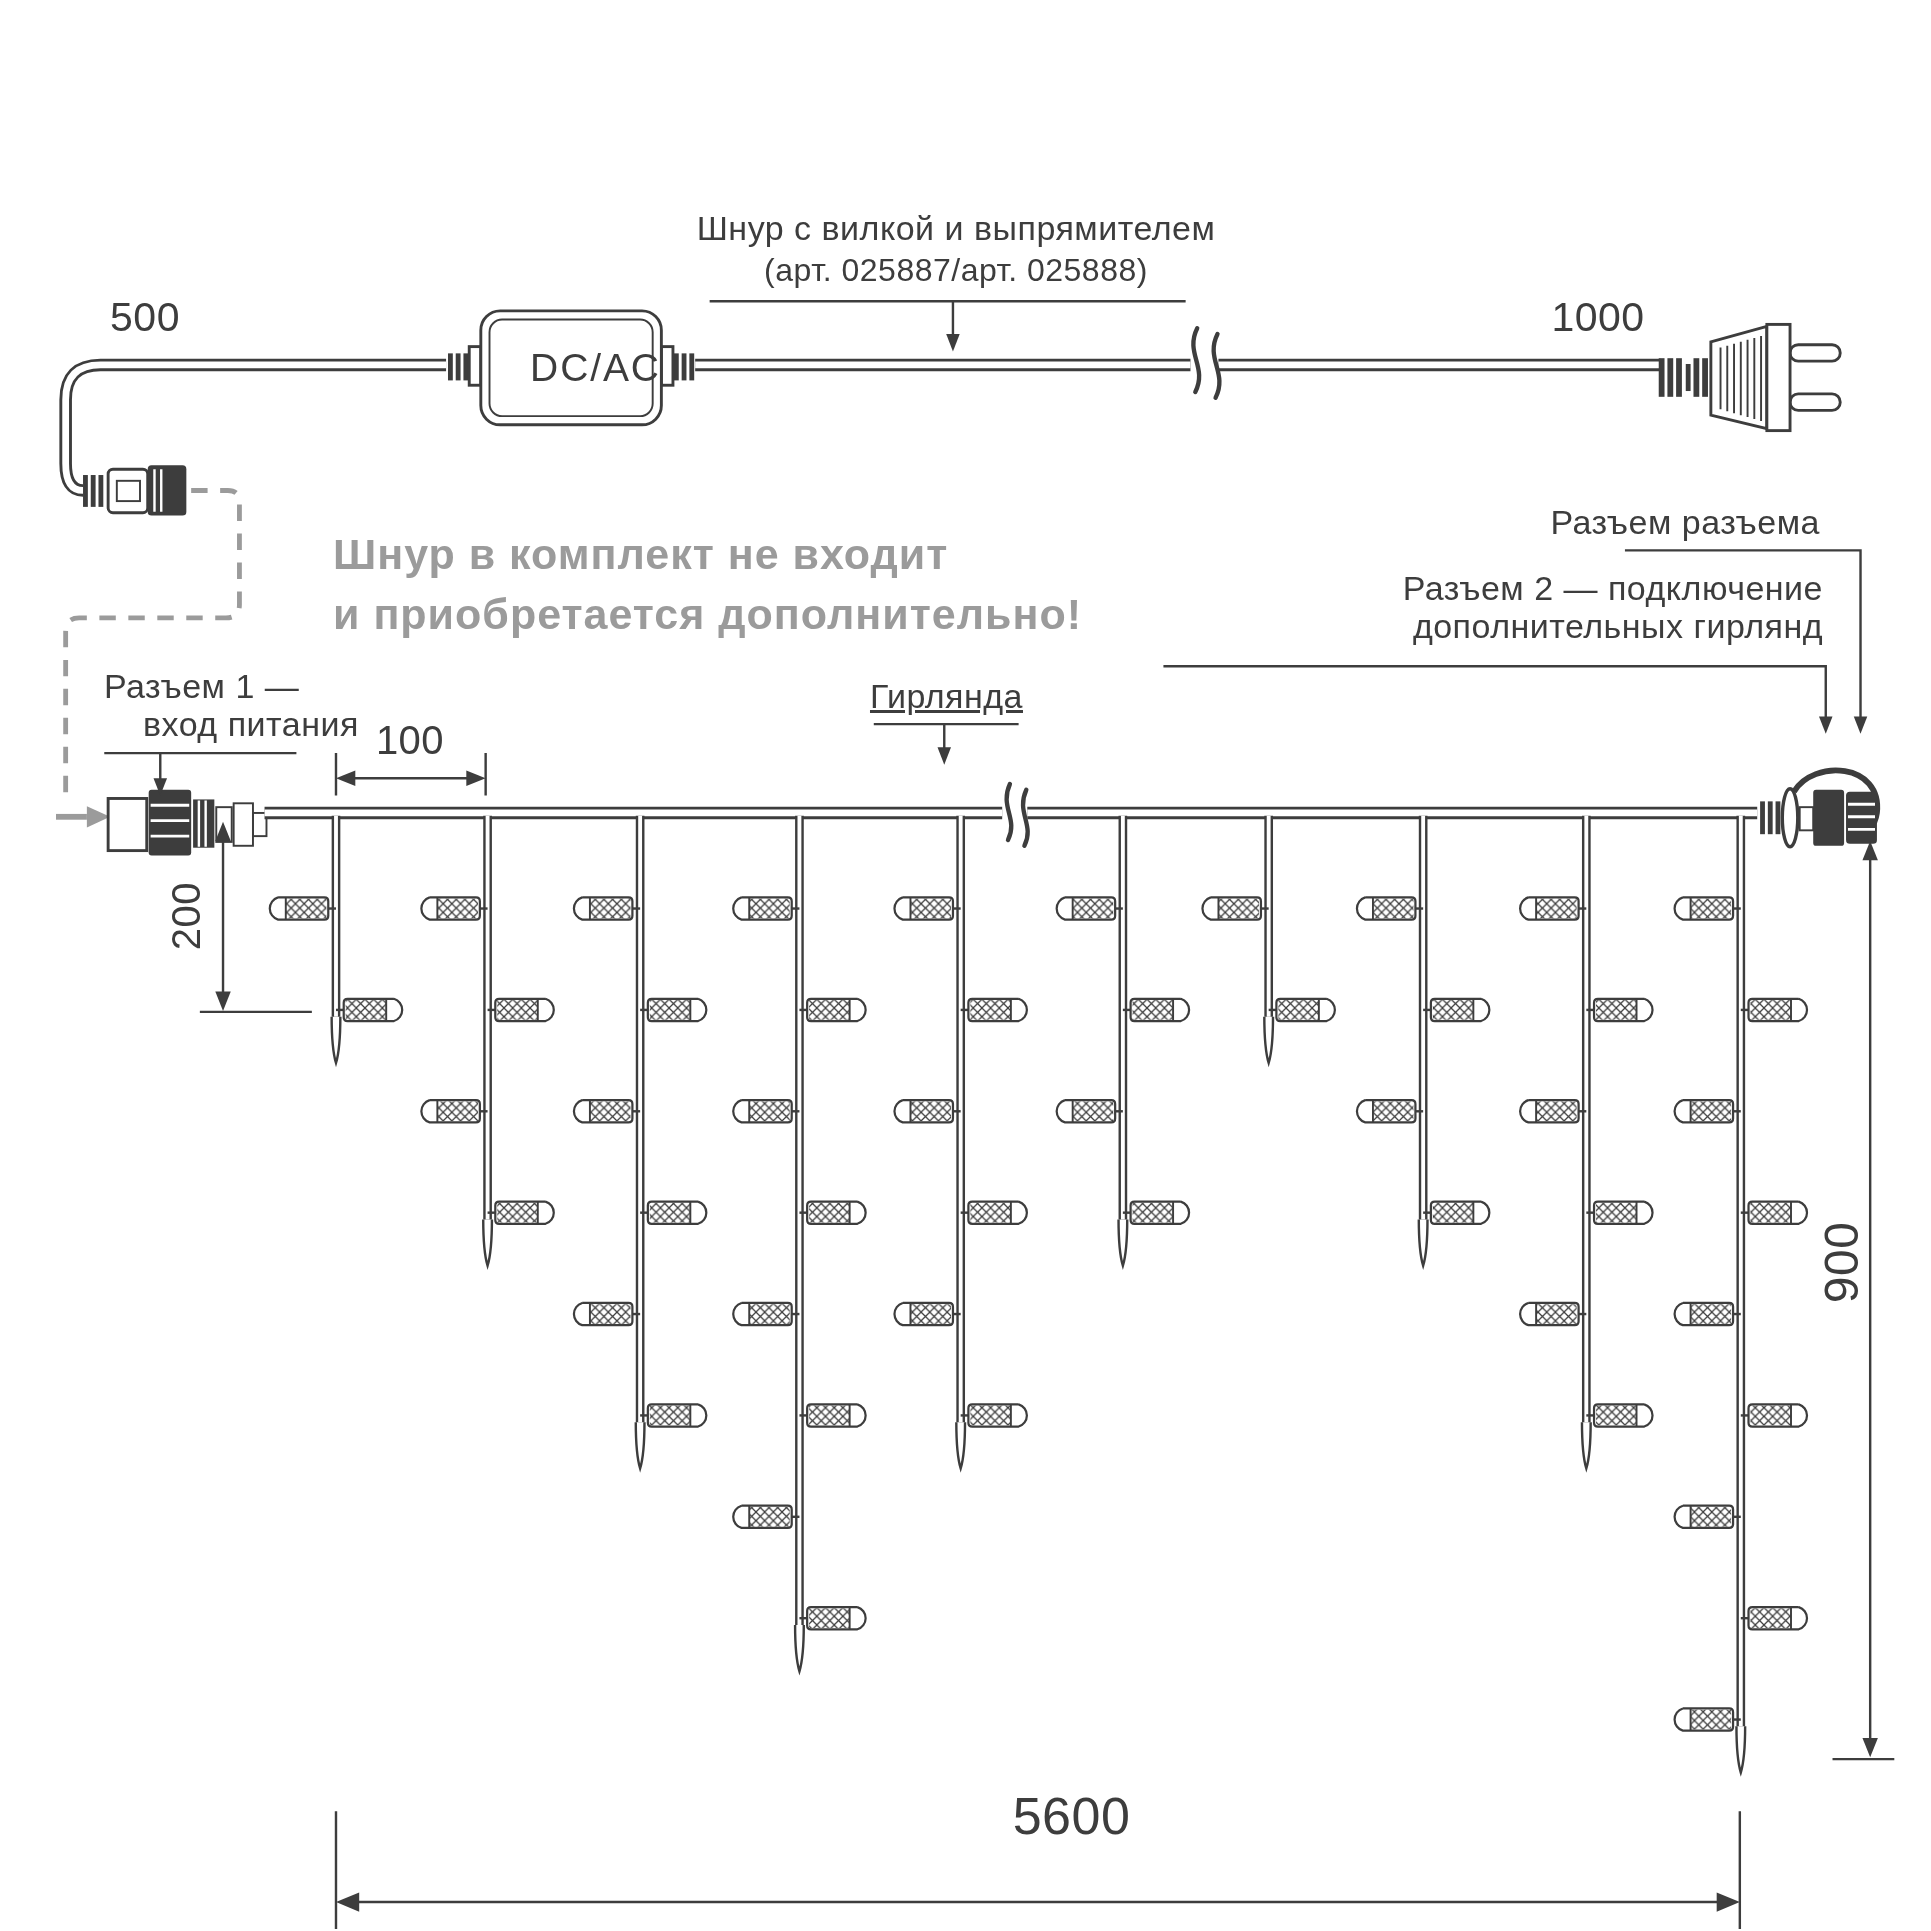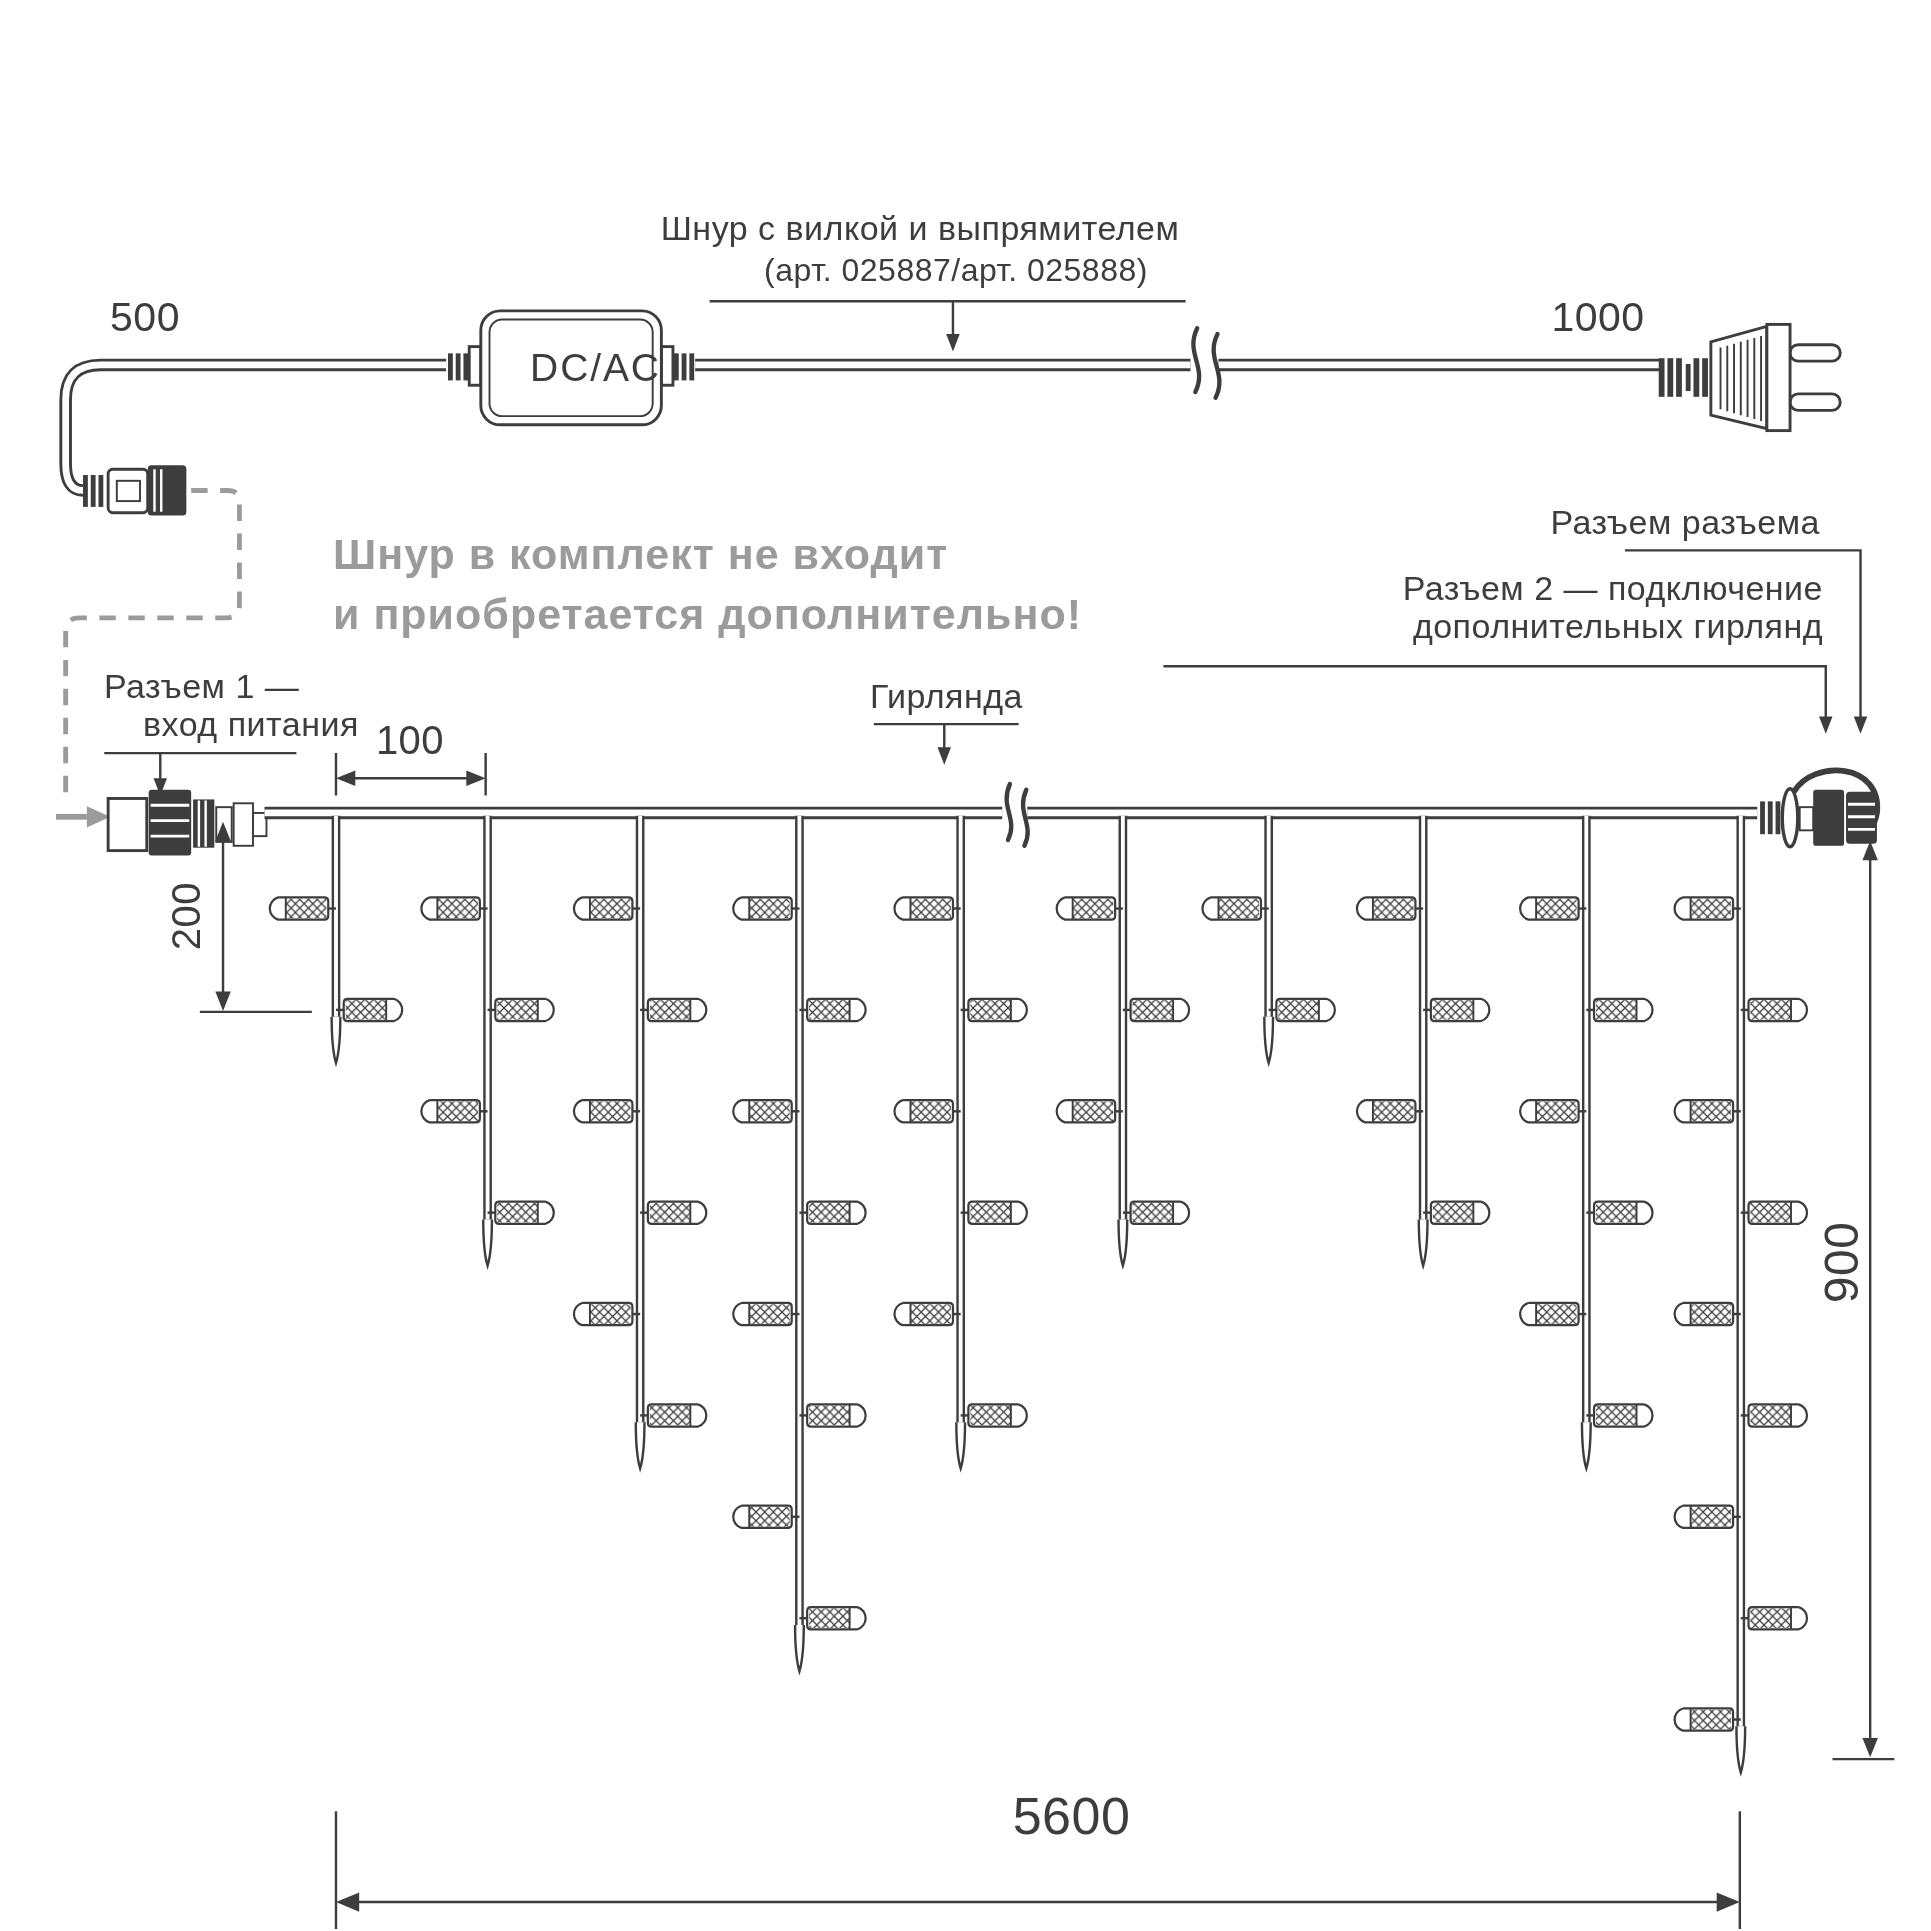--- a/index.html
+++ b/index.html
@@ -532,35 +532,35 @@
     <polygon class="fill" points="1937,871 1929,891 1945,891"></polygon>
     <polygon class="fill" points="1937,1820 1929,1800 1945,1800"></polygon>
   </g>
   <g>
     <path class="ln" d="M348,1876 V1998 M1802,1876 V1998 M368,1970 H1782"></path>
     <polygon class="fill" points="348,1970 372,1960 372,1980"></polygon>
     <polygon class="fill" points="1802,1970 1778,1960 1778,1980"></polygon>
   </g>
 </svg>
 
-<div class="lbl ctr f35" style="left:582px;top:210px;width:676px;text-align:center;">Шнур с вилкой и выпрямителем</div>
+<div class="lbl ctr f35" style="left:618px;top:210px;width:676px;text-align:center;">Шнур с вилкой и выпрямителем</div>
 <div class="lbl ctr f29" style="left:618px;top:253px;width:676px;">(арт. 025887/арт. 025888)</div>
 
 <div class="lbl ctr f42" style="left:92px;top:295px;width:106px;">500</div>
 <div class="lbl ctr f42" style="left:1540px;top:295px;width:116px;">1000</div>
 
 <div class="lbl dcac" style="left:481px;top:311px;width:181px;height:114px;">DC/AC</div>
 
 <div class="lbl muted f45" style="left:333px;top:591px;">и приобретается дополнительно!</div>
 <div class="lbl muted f45" style="left:333px;top:531px;">Шнур в комплект не входит</div>
 
 <div class="lbl f35" style="left:104px;top:668px;">Разъем 1 —</div>
 <div class="lbl f35" style="left:104px;top:706px;margin-left:39px;">вход питания</div>
 
-<div class="lbl ctr f35" style="left:850px;top:678px;width:193px;">Гирлянда</div>
+<div class="lbl ctr f35" style="left:850px;top:678px;width:193px;text-decoration:underline;">Гирлянда</div>
 
 <div class="lbl rgt f35" style="left:1530px;top:504px;width:290px;">Разъем разъема</div>
 <div class="lbl rgt f35" style="left:1350px;top:570px;width:473px;">Разъем 2 — подключение</div>
 <div class="lbl rgt f35" style="left:1350px;top:608px;width:473px;">дополнительных гирлянд</div>
 
 <div class="lbl ctr f41" style="left:352px;top:718px;width:116px;">100</div>
 <div class="lbl ctr rot f41" style="left:128px;top:894px;width:116px;">200</div>
 <div class="lbl ctr rot f50" style="left:1779px;top:1236px;width:126px;">900</div>
 <div class="lbl ctr f54" style="left:975px;top:1788px;width:193px;">5600</div>
 

